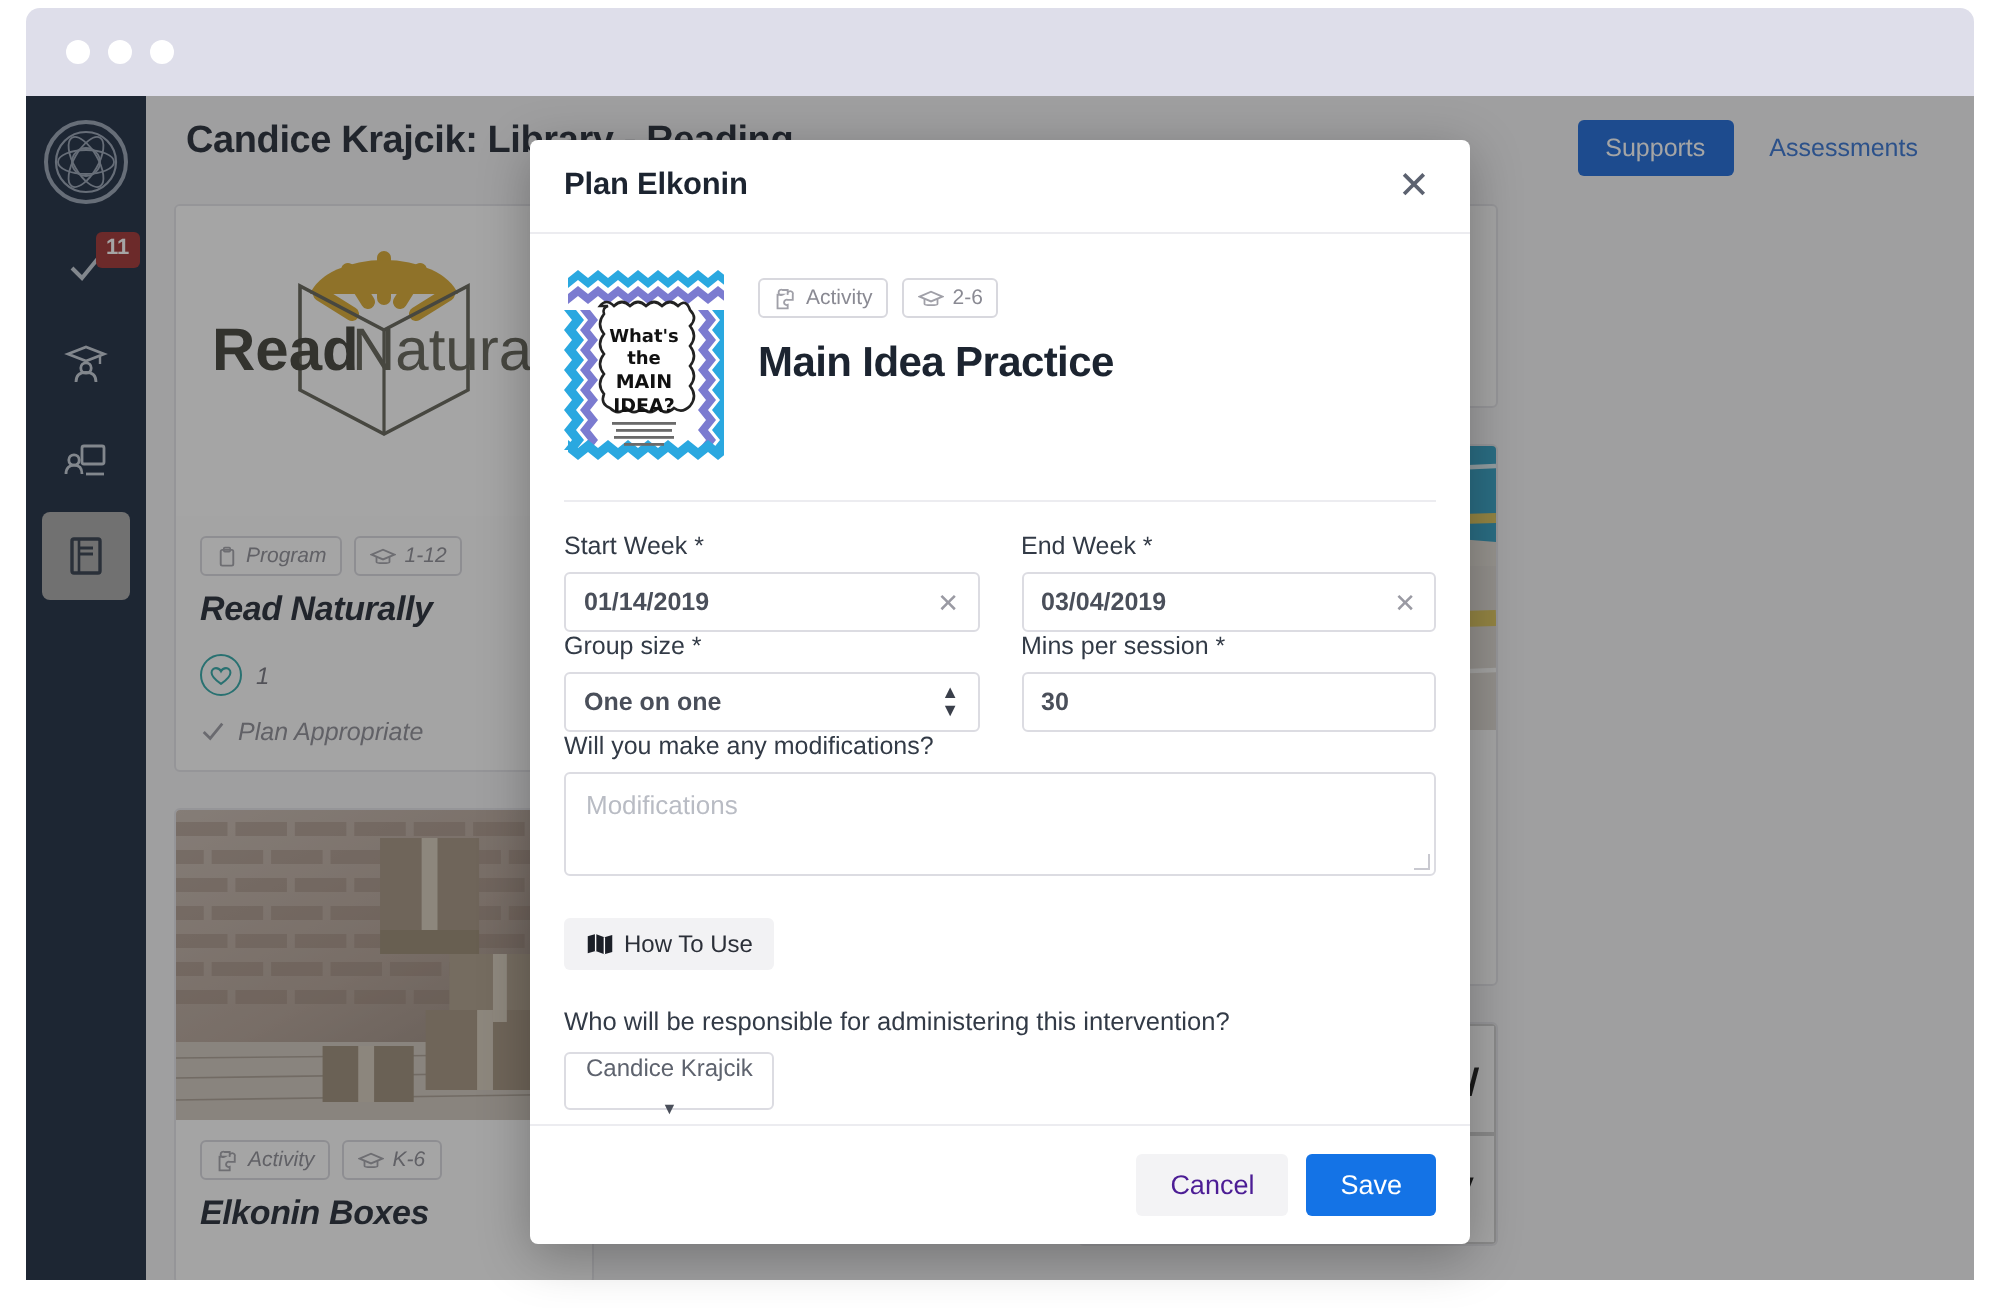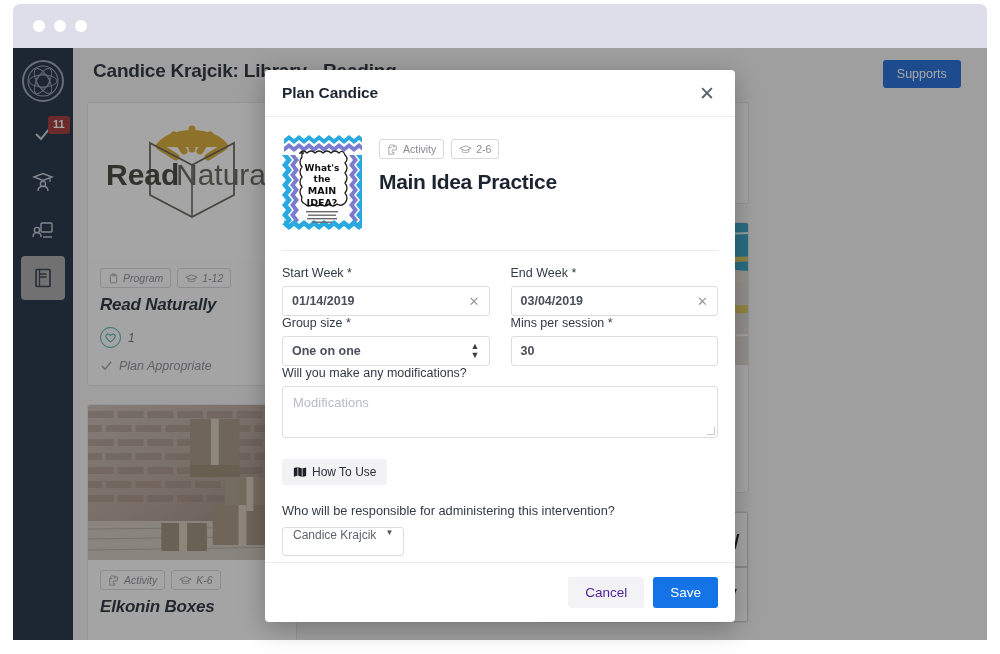--- a/index.html
+++ b/index.html
@@ -57,21 +57,21 @@
   
   .page-header {
     position: absolute; left: 60px; top: 0; right: 0; height: 50px;
     background: #f4f4f6;
   }
   .page-title {
     position: absolute; left: 20px; top: 12px;
     font-size: 19px; font-weight: bold; color: #1c2430;
     letter-spacing: -0.2px; white-space: nowrap;
   }
-  .tabs { position: absolute; right: 14px; top: 12px; display: flex; align-items: center; gap: 4px; flex-direction: column; }
+  .tabs { position: absolute; right: 14px; top: 12px; display: flex; align-items: center; gap: 4px; }
   .tab {
     font-size: 12.5px; padding: 7px 14px; border-radius: 3px;
     color: #2f6fd0; background: transparent; white-space: nowrap;
   }
   .tab.active { background: #1565d8; color: #fff; }
 
   
   .board {
     position: absolute; left: 60px; top: 50px; right: 0; bottom: 0;
     background: #f4f4f6; display: flex; gap: 16px; padding: 4px 14px 0 14px;
@@ -169,23 +169,23 @@
     position:absolute; right:2px; bottom:2px; width:8px; height:8px;
     border-right:1px solid #c9c9d0; border-bottom:1px solid #c9c9d0;
   }
   .howto {
     display: inline-flex; align-items: center; gap: 5px; margin-top: 21px;
     background: #f2f2f4; border-radius: 3px; padding: 6px 11px;
     font-size: 12px; color: #2b2f38;
   }
   .who-label { font-size: 12.8px; color: #323a46; margin-top: 18px; margin-bottom: 7px; }
   .who-select {
-    display: inline-flex; align-items: flex-start; gap: 9px;
+    display: inline-flex; align-items: center; gap: 9px;
     border: 1px solid #dcdce2; border-radius: 3px; height: 29px; padding: 0 10px;
-    font-size: 12px; color: #5e636e;
+    font-size: 12px; color: #5e636e; flex-direction: column;
   }
   .who-select .caret { font-size: 8px; color:#4a4f5a; }
 
   .modal-foot {
     height: 60px; border-top: 1px solid #ececf0; flex-shrink: 0;
     display: flex; align-items: center; justify-content: flex-end; gap: 9px; padding: 0 17px;
   }
   .btn { border-radius: 3px; font-size: 13.5px; padding: 8px 17px; }
   .btn-cancel { background: #f3f3f5; color: #4c1d95; }
   .btn-save { background: #1473e6; color: #fff; }
@@ -546,21 +546,21 @@
 
       </div>
     </div>
   </div>
 
   <div class="overlay"></div>
 
   <div class="modal">
 
     <div class="modal-head">
-      <div class="modal-title">Plan Candice</div>
+      <div class="modal-title">Plan Elkonin</div>
       <div class="modal-close">✕</div>
     </div>
 
     <div class="modal-body">
 
       <div class="hero">
         <div class="hero-thumb">
           <svg width="80" height="97" viewBox="0 0 80 97">
             <rect width="80" height="97" fill="#ffffff"></rect>
             <g fill="#2aa8e0">

